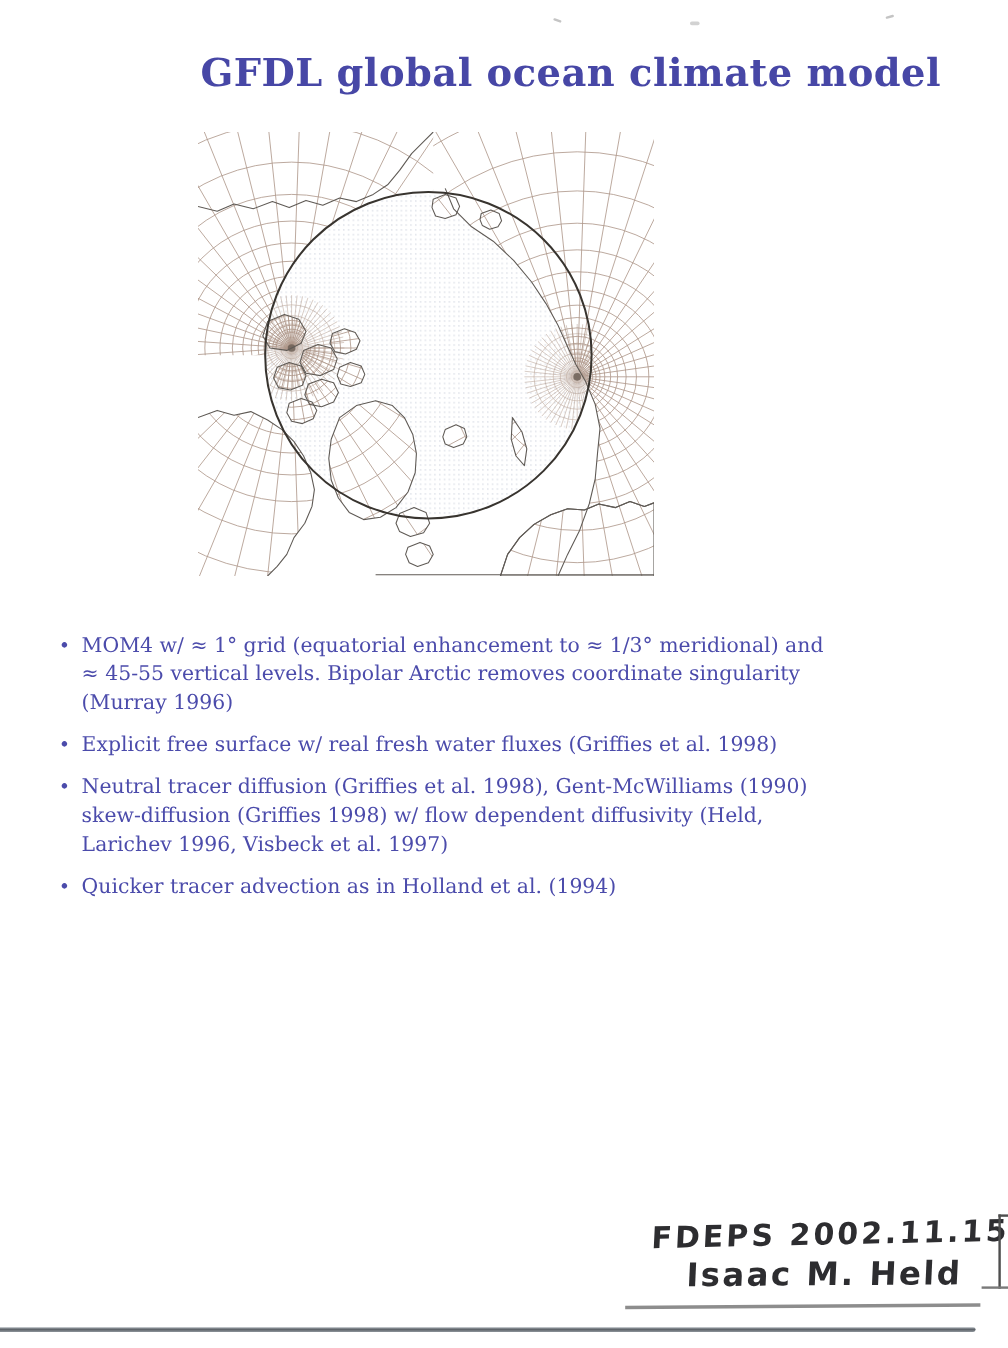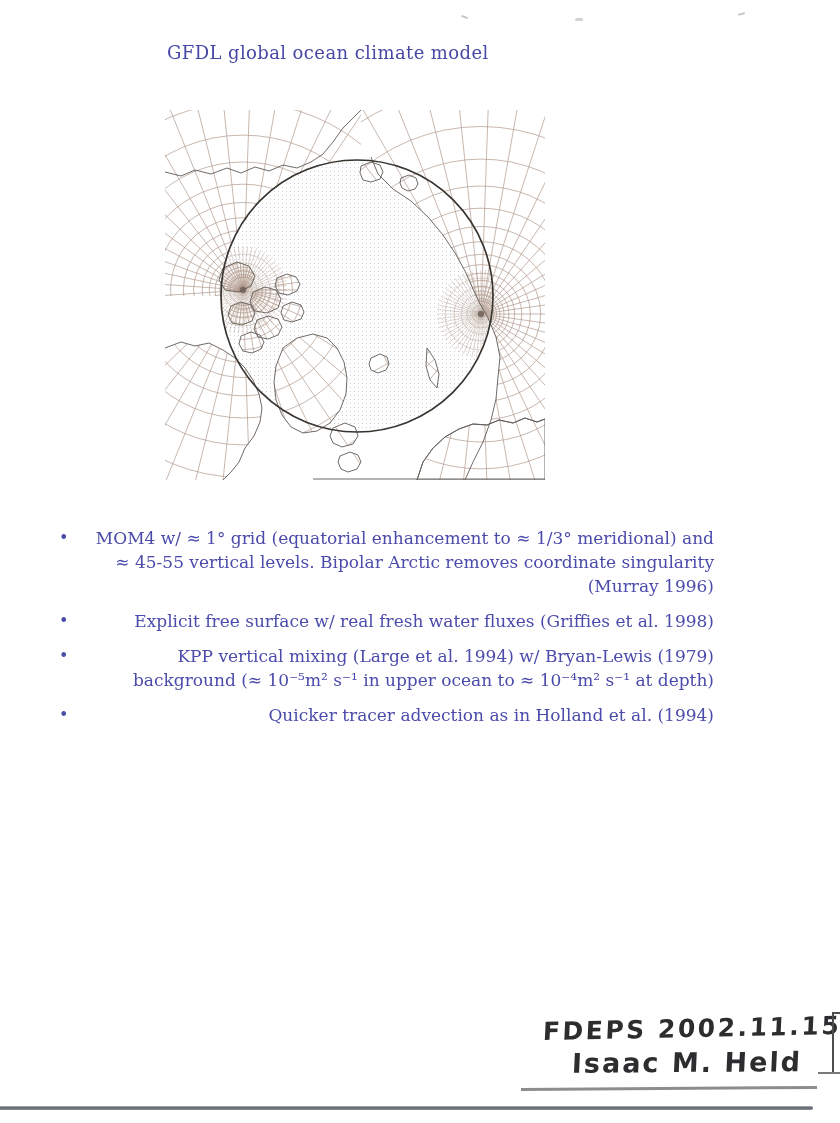--- a/index.html
+++ b/index.html
@@ -3,28 +3,28 @@
 <meta charset="utf-8">
 <style>
   html,body{margin:0;padding:0;}
   body{
     width:840px;height:1123px;background:#ffffff;position:relative;overflow:hidden;
     font-family:"DejaVu Serif","Liberation Serif",serif;
   }
   .page{position:absolute;inset:0;}
   .title{
     position:absolute;left:167px;top:42px;margin:0;
-    font-size:18px;font-weight:400;letter-spacing:0.4px;color:#4747a6;
+    font-size:32px;font-weight:700;letter-spacing:0.4px;color:#4747a6;
     font-family:"DejaVu Serif","Liberation Serif",serif;
   }
   .map{position:absolute;left:165px;top:110px;width:380px;height:370px;}
   .map svg{width:100%;height:100%;display:block;}
   .bullets{
-    position:absolute;left:58px;top:526px;width:656px;margin:0;padding:0;
-    list-style:none;color:#4b4bab;font-size:17px;line-height:24px;text-align:right;
+    position:absolute;left:48px;top:526px;width:656px;margin:0;padding:0;
+    list-style:none;color:#4b4bab;font-size:17px;line-height:24px;
   }
   .bullets li{position:relative;padding-left:20px;margin:0 0 11px 0;}
   .bullets li::before{
     content:"\2022";position:absolute;left:1px;top:0px;font-size:16px;color:#4b4bab;
   }
   .hw{
     position:absolute;color:#2d2d30;font-family:"DejaVu Sans","Liberation Sans",sans-serif;
     font-weight:700;white-space:nowrap;
   }
   .hw1{left:543px;top:1014px;font-size:25px;letter-spacing:2.5px;transform:skewX(-4deg) rotate(-1.2deg);}
@@ -403,21 +403,21 @@
           <path d="M196,56 L206,52 L215,55 L218,62 L215,69 L206,72 L198,70 L195,63 Z"></path>
           <path d="M236,68 L244,65 L251,68 L253,74 L250,79 L243,81 L237,78 L235,73 Z"></path>
         </g>
         <circle cx="192" cy="186" r="136" fill="none" stroke="#38342f" stroke-width="1.7"></circle>
       </svg>
   </div>
 
   <ul class="bullets">
     <li><span>MOM4 w/ ≈ 1° grid (equatorial enhancement to ≈ 1/3° meridional) and ≈ 45-55 vertical levels.  Bipolar Arctic removes coordinate singularity (Murray 1996)</span></li>
     <li><span>Explicit free surface w/ real fresh water fluxes (Griffies et al. 1998)</span></li>
-    <li><span>KPP vertical mixing (Large et al. 1994) w/ Bryan-Lewis (1979) background (≈ 10⁻⁵m² s⁻¹ in upper ocean to ≈ 10⁻⁴m² s⁻¹ at depth)</span></li>
+    <li><span>Neutral tracer diffusion (Griffies et al. 1998), Gent-McWilliams (1990) skew-diffusion (Griffies 1998) w/ flow dependent diffusivity (Held, Larichev 1996, Visbeck et al. 1997)</span></li>
     <li><span>Quicker tracer advection as in Holland et al. (1994)</span></li>
   </ul>
 
   <div class="hw hw1">FDEPS 2002.11.15</div>
   <div class="hw hw2">Isaac M. Held</div>
   <div class="hw-underline"></div>
 
   <div class="corner-v"></div>
   <div class="corner-t1"></div>
   <div class="corner-t2"></div>

